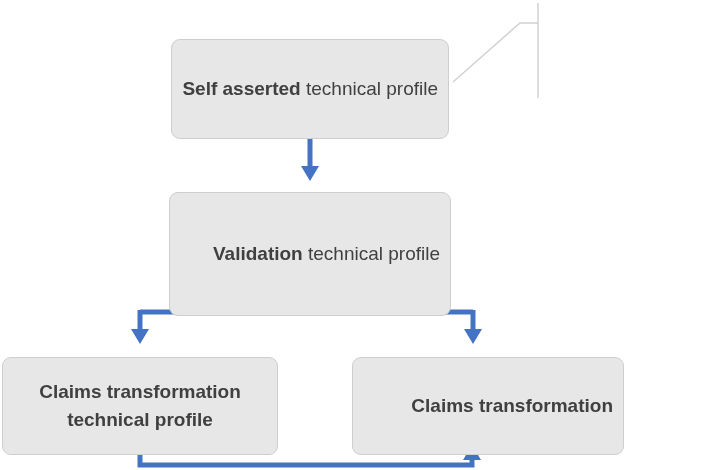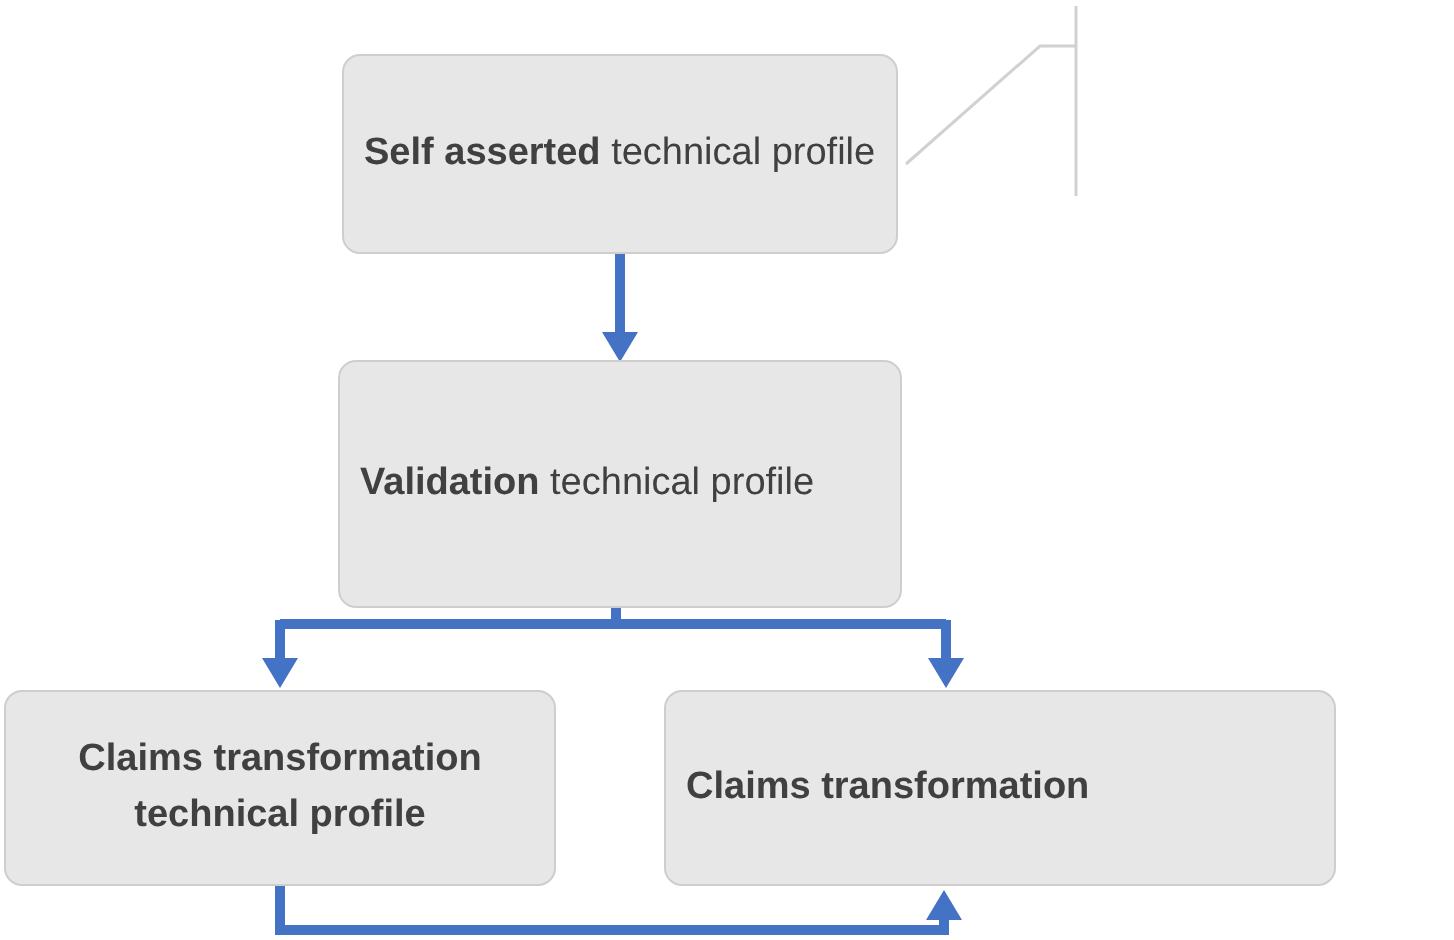--- a/index.html
+++ b/index.html
@@ -40,37 +40,38 @@
     fill: none;
   }
   .node {
     position: absolute;
     box-sizing: border-box;
     background: var(--box-fill, #E8E7E7);
     border: 1px solid var(--box-border, #CFCDCD);
     border-radius: 9px;
     display: flex;
     align-items: center;
-    justify-content: flex-start;
+    justify-content: flex-end;
     text-align: center;
     z-index: 1;
     padding: 6px 10px;
+    margin-top: 12px;
   }
   .node-text {
     font-size: 19px;
     line-height: 1.45;
     color: var(--text, #404040);
   }
   .bt {
     font-weight: bold;
   }
   .node-self-asserted   { left: 171px; top: 27px;  width: 278px; height: 100px; }
   .node-validation      { left: 169px; top: 180px; width: 282px; height: 124px; }
   .node-claims-tp       { left: 2px;   top: 345px; width: 276px; height: 98px; font-weight: bold; }
-  .node-claims          { left: 332px; top: 345px; width: 336px; height: 98px; }
+  .node-claims          { left: 352px; top: 345px; width: 272px; height: 98px; }
   .callout-text {
     position: absolute;
     left: 547px;
     top: 22px;
     width: 172px;
     text-align: center;
     font-size: 20px;
     line-height: 1.4;
     color: var(--text, #404040);
     z-index: 1;

